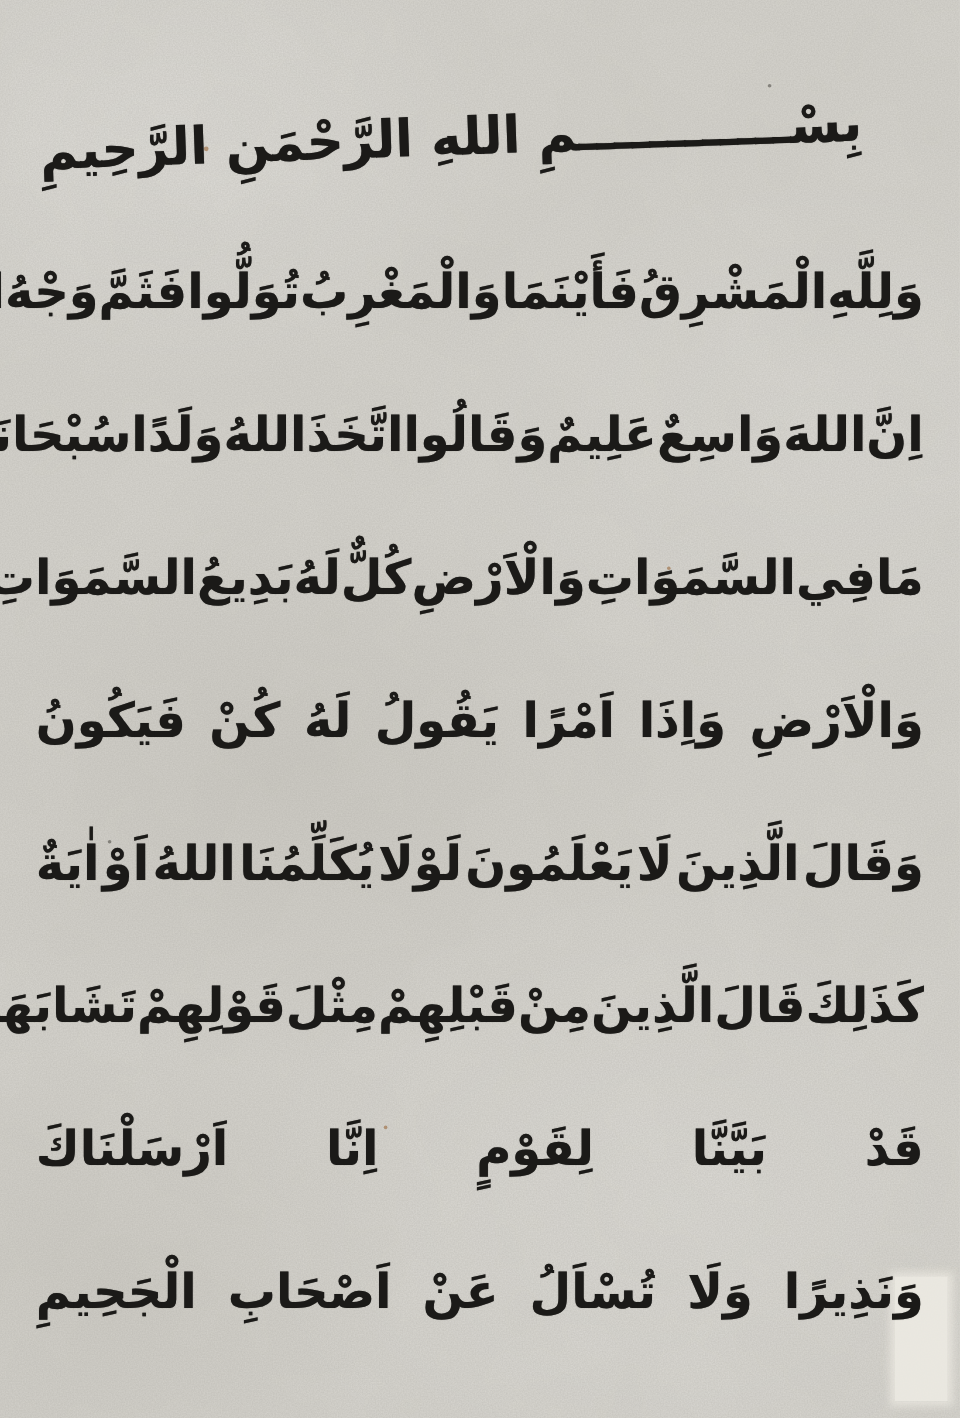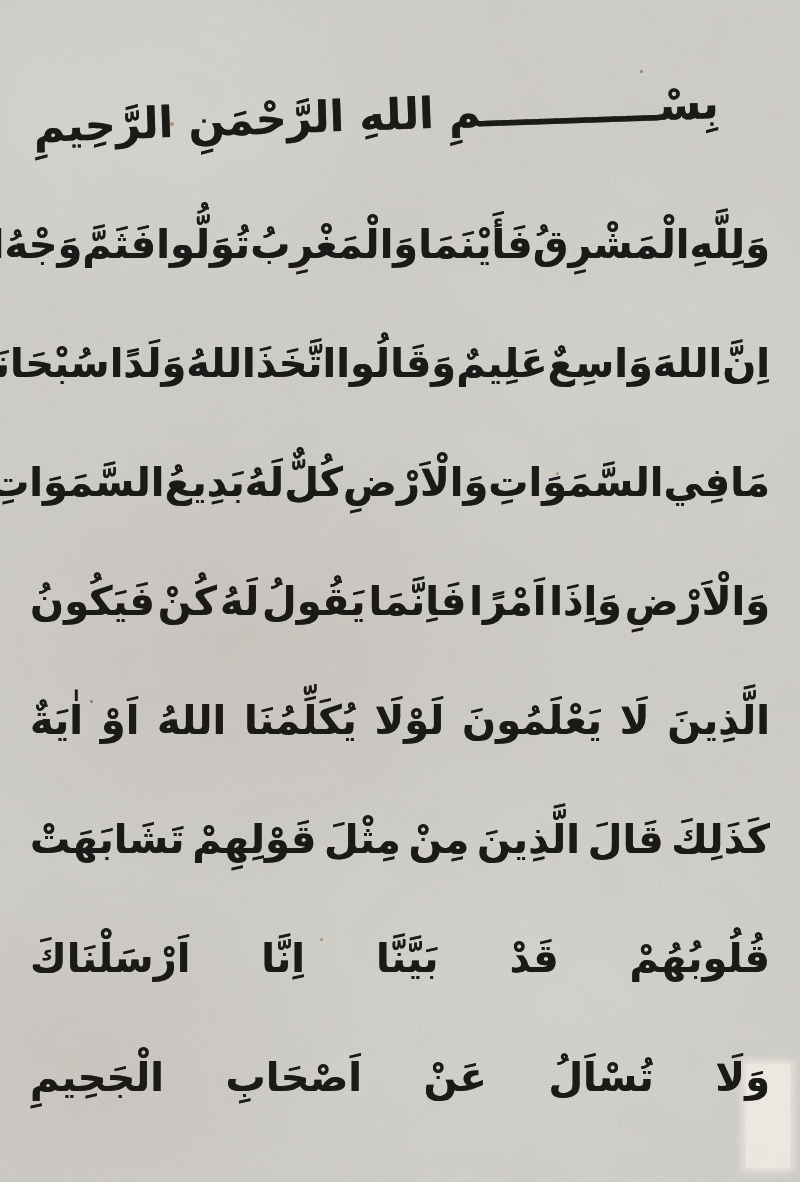--- a/index.html
+++ b/index.html
@@ -132,53 +132,55 @@
         <span class="w">وَالْاَرْضِ</span>
         <span class="w">كُلٌّ</span>
         <span class="w">لَهُ</span>
         <span class="w">بَدِيعُ</span>
         <span class="w">السَّمَوَاتِ</span>
       </div>
     <div class="line">
         <span class="w">وَالْاَرْضِ</span>
         <span class="w">وَاِذَا</span>
         <span class="w">اَمْرًا</span>
-        <span class="w">فَاِنَّمَا</span>
         <span class="w">يَقُولُ</span>
         <span class="w">لَهُ</span>
         <span class="w">كُنْ</span>
         <span class="w">فَيَكُونُ</span>
       </div>
     <div class="line">
+        <span class="w">وَقَالَ</span>
         <span class="w">الَّذِينَ</span>
         <span class="w">لَا</span>
         <span class="w">يَعْلَمُونَ</span>
         <span class="w">لَوْلَا</span>
         <span class="w">يُكَلِّمُنَا</span>
         <span class="w">اللهُ</span>
         <span class="w">اَوْ</span>
         <span class="w">اٰيَةٌ</span>
       </div>
     <div class="line">
         <span class="w">كَذَلِكَ</span>
         <span class="w">قَالَ</span>
         <span class="w">الَّذِينَ</span>
         <span class="w">مِنْ</span>
+        <span class="w">قَبْلِهِمْ</span>
         <span class="w">مِثْلَ</span>
         <span class="w">قَوْلِهِمْ</span>
         <span class="w">تَشَابَهَتْ</span>
       </div>
     <div class="line">
-        <span class="w">قُلُوبُهُمْ</span>
         <span class="w">قَدْ</span>
         <span class="w">بَيَّنَّا</span>
+        <span class="w">لِقَوْمٍ</span>
         <span class="w">اِنَّا</span>
         <span class="w">اَرْسَلْنَاكَ</span>
       </div>
     <div class="line">
+        <span class="w">وَنَذِيرًا</span>
         <span class="w">وَلَا</span>
         <span class="w">تُسْاَلُ</span>
         <span class="w">عَنْ</span>
         <span class="w">اَصْحَابِ</span>
         <span class="w">الْجَحِيمِ</span>
       </div>
   </div>
 
 </div>
 

